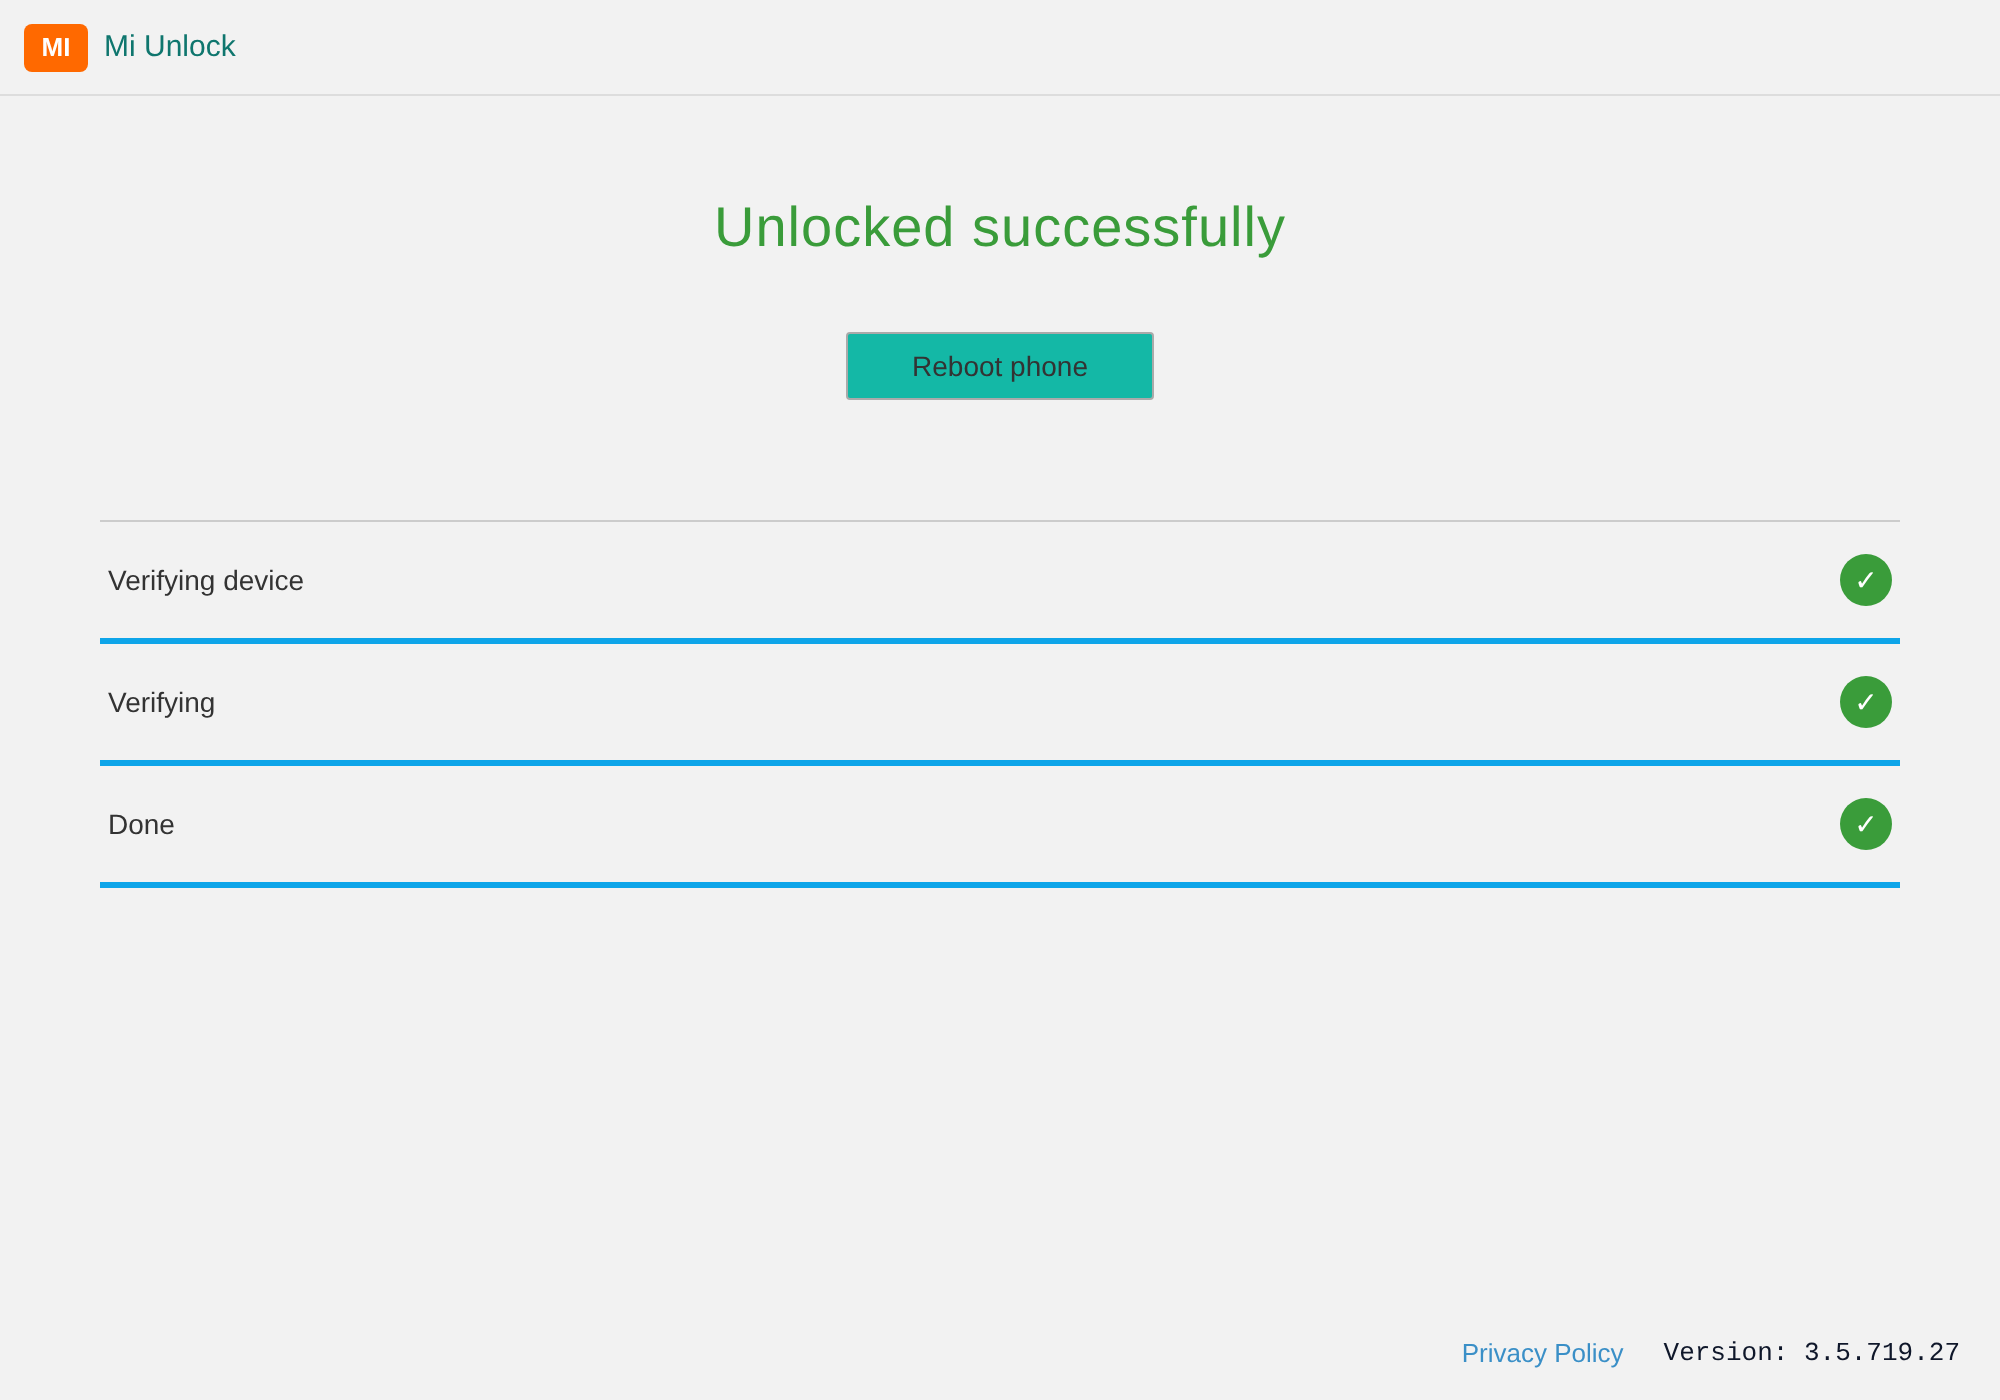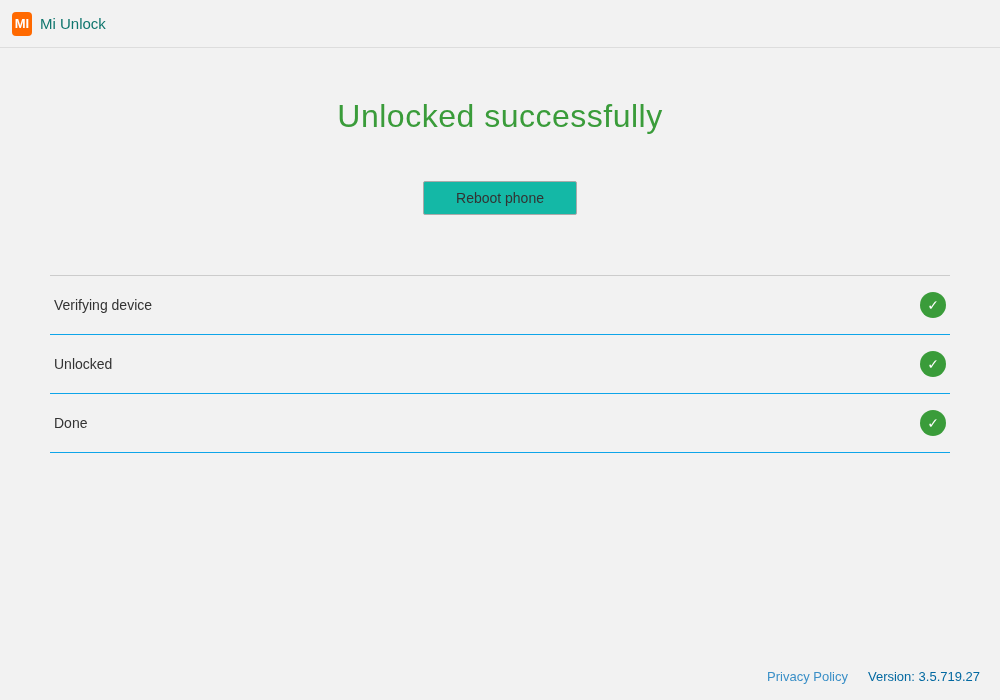--- a/index.html
+++ b/index.html
@@ -25,21 +25,21 @@
       border-bottom: 1px solid #ddd;
     }
 
     .titlebar-left {
       display: flex;
       align-items: center;
       gap: 8px;
     }
 
     .mi-logo {
-      width: 20px;
+      width: 32px;
       height: 24px;
       background: #ff6900;
       border-radius: 4px;
       display: flex;
       align-items: center;
       justify-content: center;
       color: white;
       font-weight: bold;
       font-size: 13px;
     }
@@ -87,23 +87,23 @@
     
     .main {
       display: flex;
       flex-direction: column;
       align-items: center;
       padding: 50px 20px 0;
     }
 
     .success-title {
       color: #3a9c3a;
-      font-size: 32px;
+      font-size: 28px;
       font-weight: 400;
-      margin-bottom: 46px;
+      margin-bottom: 36px;
       letter-spacing: 0.5px;
     }
 
     .reboot-btn {
       border: 1px solid #aaa;
       background: #14b8a6;
       padding: 8px 32px;
       font-size: 14px;
       color: #333;
       cursor: pointer;
@@ -115,21 +115,21 @@
     .steps-container {
       width: 900px;
       border-top: 1px solid #ccc;
     }
 
     .step-row {
       display: flex;
       align-items: center;
       justify-content: space-between;
       padding: 16px 4px;
-      border-bottom: 1px solid #0ea5e9;
+      border-bottom: 3px solid #0ea5e9;
     }
 
     .step-label {
       font-size: 14px;
       color: #333;
     }
 
     .check-icon {
       width: 26px;
       height: 26px;
@@ -153,22 +153,23 @@
     }
 
     .privacy-link {
       color: #3a8fc7;
       font-size: 13px;
       cursor: pointer;
       text-decoration: none;
     }
 
     .version-text {
-      color: #0369a1;
-      font-size: 13px;
+      color: #0f172a;
+      font-size: 13px;
+      font-family: Liberation Mono, monospace;
     }
   </style>
 </head>
 <body>
 
 <div class="titlebar">
   <div class="titlebar-left">
     <div class="mi-logo">
       <span>MI</span>
     </div>
@@ -179,21 +180,21 @@
 <div class="main">
   <h1 class="success-title">Unlocked successfully</h1>
   <button class="reboot-btn">Reboot phone</button>
 
   <div class="steps-container">
     <div class="step-row">
       <span class="step-label">Verifying device</span>
       <div class="check-icon">✓</div>
     </div>
     <div class="step-row">
-      <span class="step-label">Unlocked</span>
+      <span class="step-label">Verifying</span>
       <div class="check-icon">✓</div>
     </div>
     <div class="step-row">
       <span class="step-label">Done</span>
       <div class="check-icon">✓</div>
     </div>
   </div>
 </div>
 
 <div class="footer">

